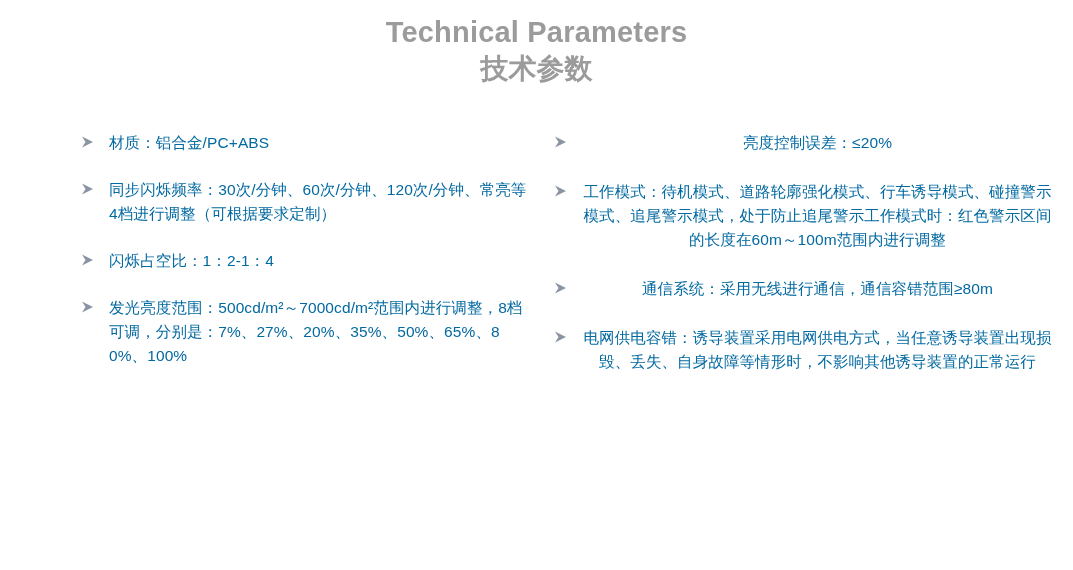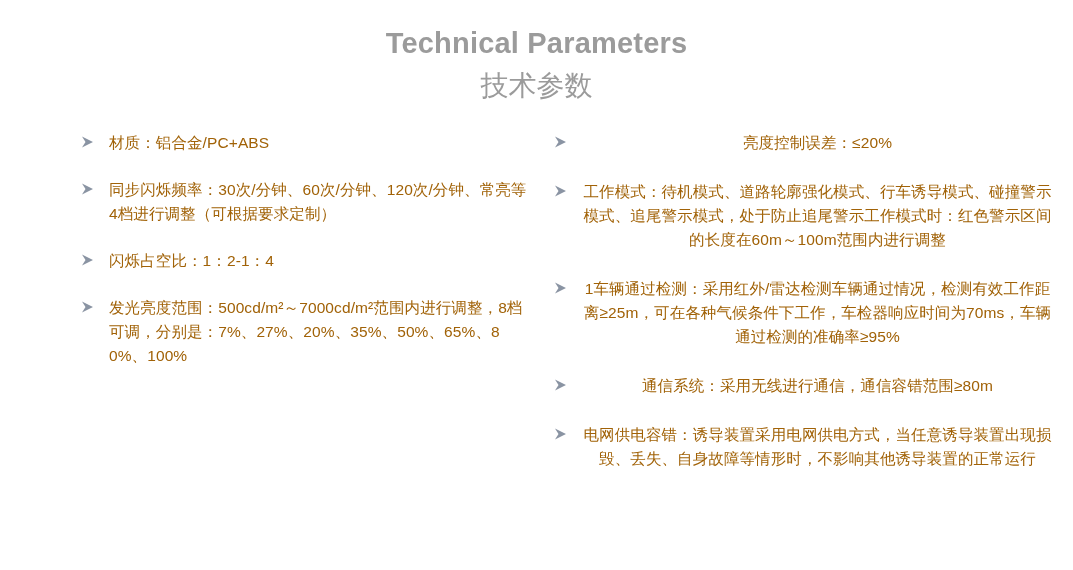--- a/index.html
+++ b/index.html
@@ -13,36 +13,36 @@
     background: #ffffff;
     font-family: "Liberation Sans", "DejaVu Sans", sans-serif;
     overflow: hidden;
     position: relative;
   }
 
   
   .title-block {
     width: 100%;
     text-align: center;
-    padding-top: 27px;
+    padding-top: 16px;
   }
   .title-en {
     font-size: 29px;
     font-weight: bold;
     color: #9b9b9b;
     letter-spacing: 0.2px;
     line-height: 1.12;
     white-space: nowrap;
   }
   .title-zh {
     font-size: 28px;
-    font-weight: normal;
+    font-weight: bold;
     color: #9b9b9b;
     line-height: 1.35;
-    margin-top: 8px;
+    margin-top: 2px;
     white-space: nowrap;
   }
 
   
   .spec-columns {
     position: absolute;
     top: 131px;
     left: 0;
     width: 1073px;
     display: flex;
@@ -58,21 +58,21 @@
   }
   .spec-col.right {
     width: 528px;
     padding-left: 8px;
     padding-right: 20px;
   }
 
   .spec-item {
     position: relative;
     padding-left: 29px;
-    color: #a16207;
+    color: #0369a1;
     font-size: 15.5px;
     line-height: 1.55;
     margin-bottom: 22px;
     letter-spacing: 0.1px;
   }
   .spec-col.left .spec-item { margin-bottom: 23px; }
   .spec-col.right .spec-item { margin-bottom: 25px; text-align: center; }
 
   .spec-item:last-child { margin-bottom: 0; }
 
@@ -160,28 +160,20 @@
 
     <div class="spec-item">
       <span class="bullet-icon">
         <svg width="16" height="14" viewBox="0 0 16 14">
             <path d="M2 1.5 L13 7 L2 12.5 L5.5 7 Z" fill="#8a94a3"></path>
           </svg>
       </span>
       <span class="spec-text">工作模式：待机模式、道路轮廓强化模式、行车诱导模式、碰撞警示模式、追尾警示模式，处于防止追尾警示工作模式时：红色警示区间的长度在60m～100m范围内进行调整</span>
     </div>
 
-    <div class="spec-item">
-      <span class="bullet-icon">
-        <svg width="16" height="14" viewBox="0 0 16 14">
-            <path d="M2 1.5 L13 7 L2 12.5 L5.5 7 Z" fill="#8a94a3"></path>
-          </svg>
-      </span>
-      <span class="spec-text">1车辆通过检测：采用红外/雷达检测车辆通过情况，检测有效工作距离≥25m，可在各种气候条件下工作，车检器响应时间为70ms，车辆通过检测的准确率≥95%</span>
-    </div>
 
     <div class="spec-item">
       <span class="bullet-icon">
         <svg width="16" height="14" viewBox="0 0 16 14">
             <path d="M2 1.5 L13 7 L2 12.5 L5.5 7 Z" fill="#8a94a3"></path>
           </svg>
       </span>
       <span class="spec-text">通信系统：采用无线进行通信，通信容错范围≥80m</span>
     </div>
 

